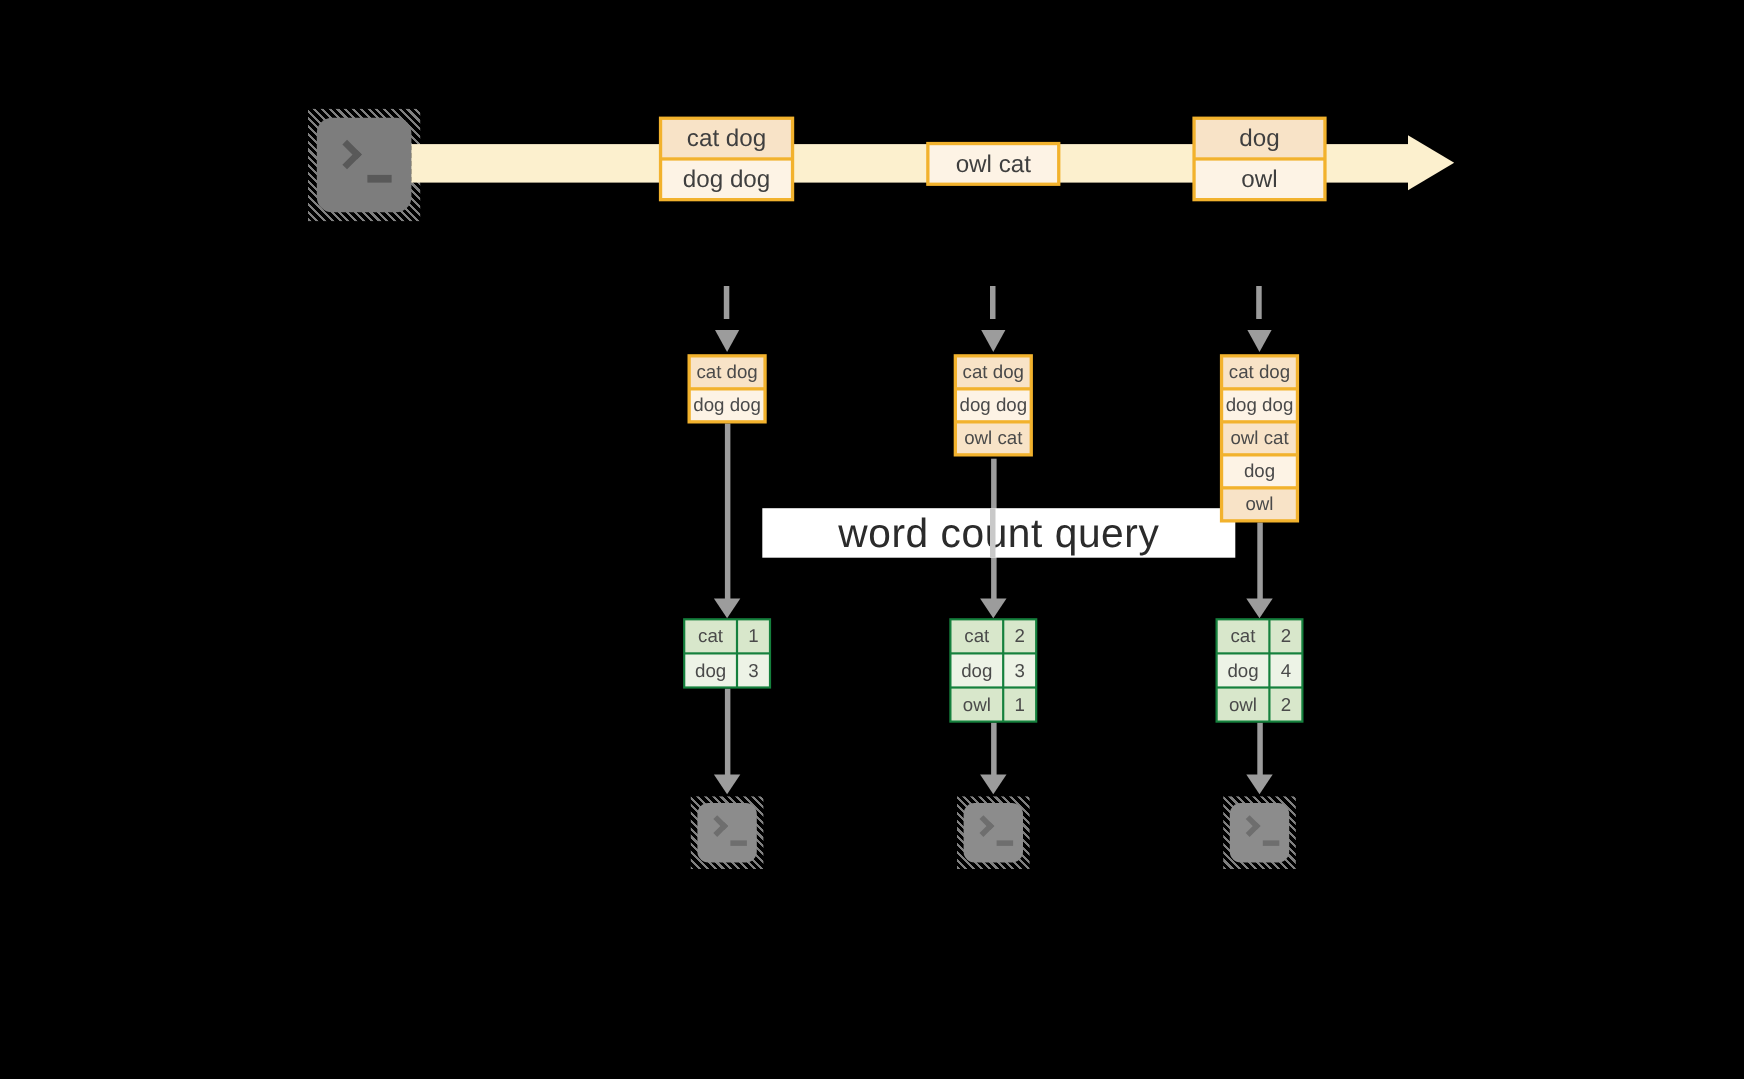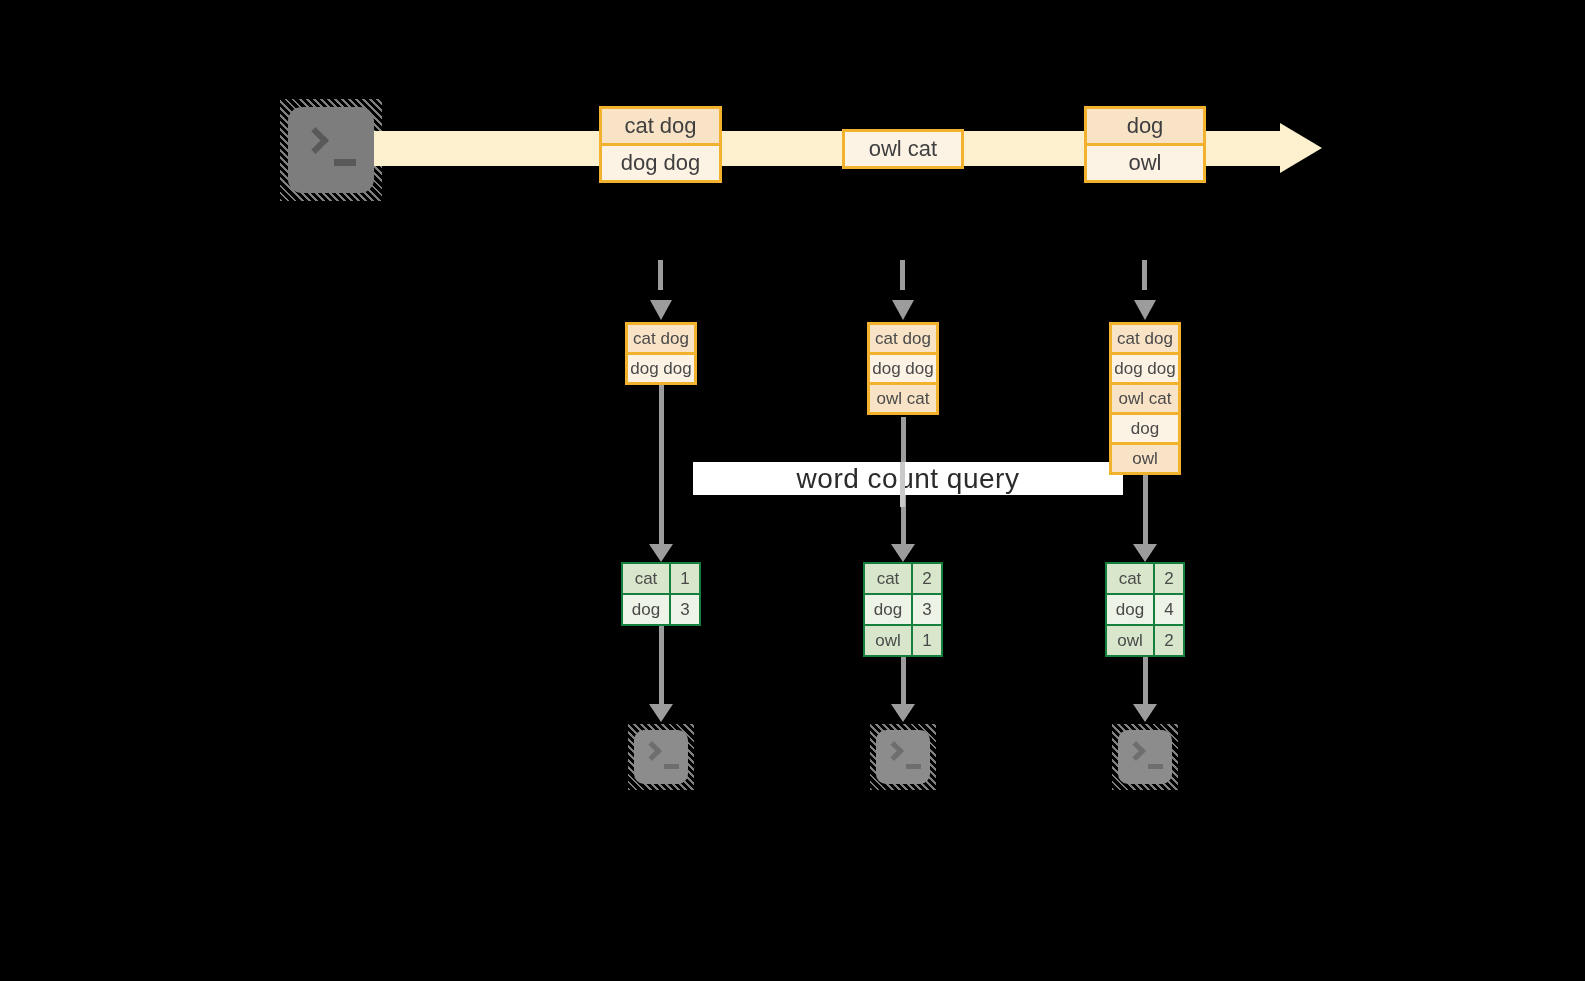--- a/index.html
+++ b/index.html
@@ -43,23 +43,23 @@
   .rowg{background:#D8E7CB;}
   .rowl{background:#EDF3E6;}
 
   
   .vline{position:absolute;width:5px;background:#9C9C9C;z-index:1;}
   .vhead{position:absolute;width:0;height:0;border-left:12px solid transparent;
          border-right:12px solid transparent;border-top:18px solid #9C9C9C;z-index:1;}
   .vhead.sm{border-left-width:11px;border-right-width:11px;border-top-width:20px;}
 
   
-  .banner{position:absolute;left:693px;top:462px;width:430px;height:33px;background:#ffffff;
+  .banner{position:absolute;left:693px;top:462px;width:430px;height:45px;background:#ffffff;
           z-index:5;display:flex;align-items:center;justify-content:center;
-          font-size:28px;font-weight:300;color:#2b2b2b;letter-spacing:0.5px;}
+          font-size:37px;font-weight:300;color:#2b2b2b;letter-spacing:0.5px;}
   .bannerline{position:absolute;left:900px;top:462px;width:5px;height:45px;background:#c9c9c9;z-index:7;}
   .ztop{z-index:6;}
 </style>
 </head>
 <body>
 
 <div class="canvas">
 
   <div class="term src" style="left:280px;top:99px;width:102px;height:102px;">
     <div class="tbody">

